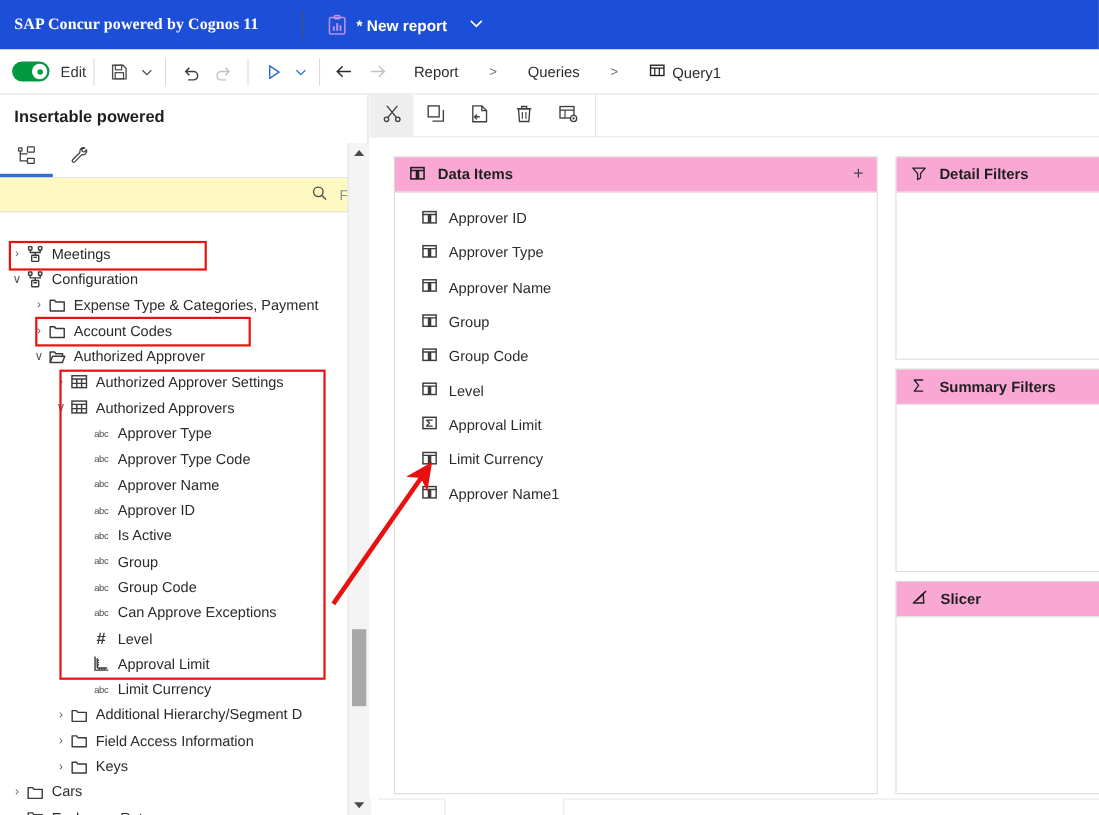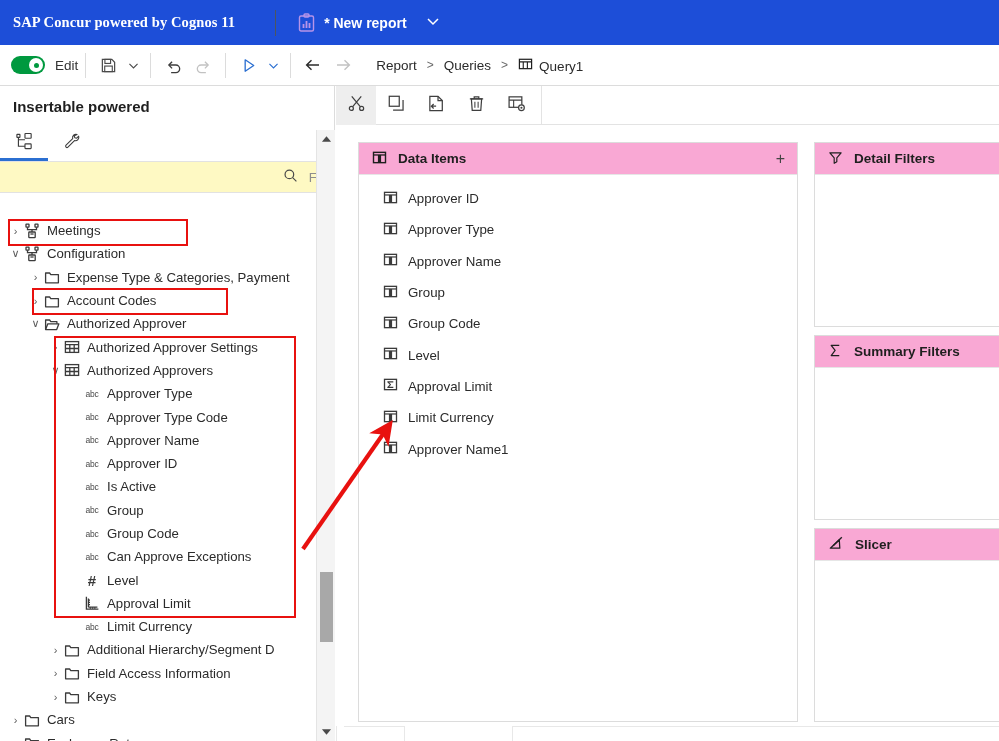--- a/index.html
+++ b/index.html
@@ -49,21 +49,21 @@
   }
   .edit-label { margin-left:10px; font-size:13.5px; color:#333; }
   .tbdiv { width:1px; height:25px; background:#dcdcdc; margin:0 7px; }
   .tbtn {
     width:30px; height:30px; display:flex; align-items:center; justify-content:center;
     color:#4b4b4b; cursor:pointer;
   }
   .tbtn.dim { color:#c2c2c2; }
   .tbtn.blue { color:#2b6fd1; }
   .tbtn.small { width:20px; }
-  .crumbs { display:flex; align-items:center; margin-left:18px; font-size:13.5px; }
+  .crumbs { display:flex; align-items:center; margin-left:18px; font-size:13.5px;gap:18px; }
   .crumb { color:#2b2b2b; cursor:pointer; }
   .crumb-sep { margin:0 10px; color:#6b6b6b; font-size:12px; }
   .crumb-cur { font-weight:normal; display:flex; align-items:flex-end; gap:6px; }
 
   
   .leftpanel {
     position:absolute; left:0; top:86px; width:335px; height:655px;
     background:#fff; border-right:1px solid #dcdcdc;
   }
   .lp-title { font-size:15px; font-weight:bold; padding:12px 0 0 13px; color:#1f1f1f; }

